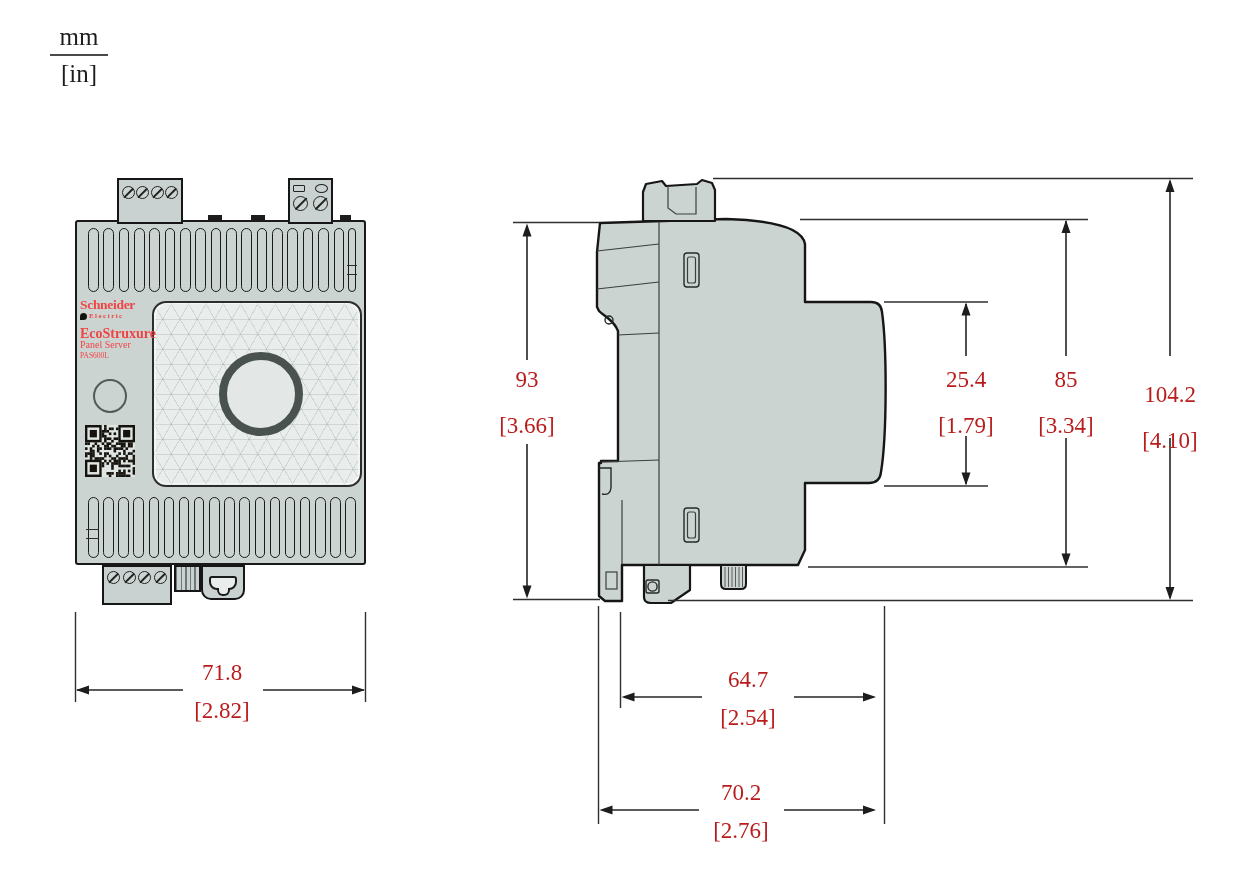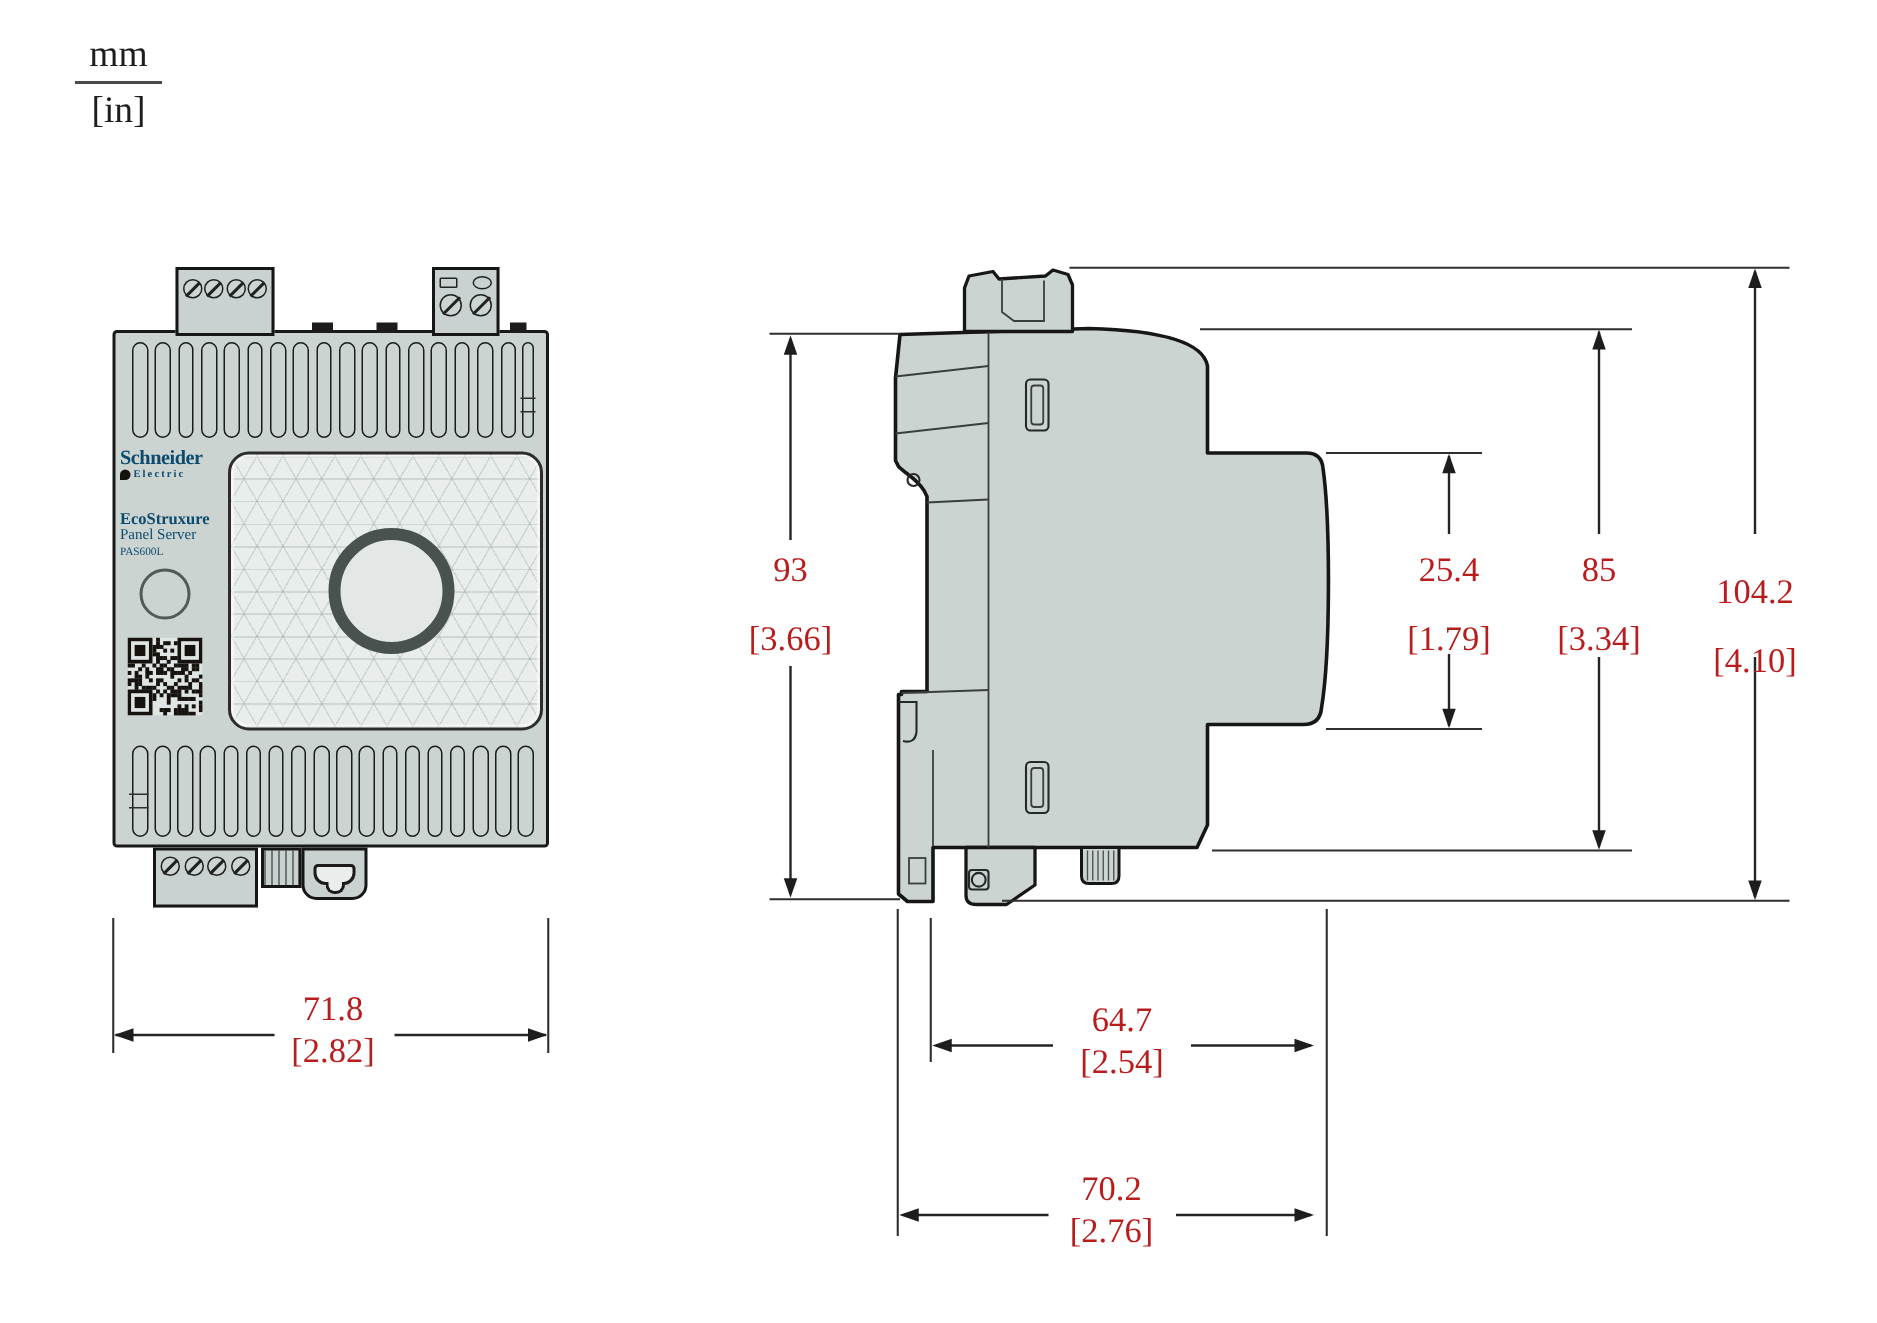--- a/index.html
+++ b/index.html
@@ -9,21 +9,21 @@
   
   .unit-legend{position:absolute;left:50px;top:22px;width:58px;text-align:center;}
   .unit-top{font-size:25px;line-height:30px;}
   .unit-divider{height:2.4px;background:#4a4a4a;margin:2px 0 3px 0;}
   .unit-bottom{font-size:25px;line-height:30px;}
 
   
   .dim{position:absolute;text-align:center;}
   .dt{font-size:23px;line-height:28px;color:#b91c1c;white-space:nowrap;}
   .dim-v .dt+.dt{margin-top:18px;}
-  .dim-h .dt+.dt{margin-top:0;}
+  .dim-h .dt+.dt{margin-top:10px;}
 
   
   .front-body{position:absolute;left:75px;top:220px;width:291px;height:345px;
               background:#ccd4d2;border:2.6px solid #191919;border-radius:3px;box-sizing:border-box;}
   .nub{position:absolute;height:7px;background:#1c1c1c;}
   .tblock{position:absolute;background:#c9d2d0;border:2.4px solid #161616;box-sizing:border-box;}
   .screwrow{display:flex;justify-content:space-between;padding:0 3px;}
   .screw{border-radius:50%;border:1.7px solid #212121;background:#cdd5d3;position:relative;box-sizing:border-box;}
   .screw::after{content:"";position:absolute;left:-10%;top:50%;width:120%;height:1.7px;margin-top:-0.85px;
                 background:#212121;transform:rotate(-45deg);}
@@ -40,26 +40,26 @@
          background:
            repeating-linear-gradient(0deg,  rgba(148,162,158,.30) 0 1px, transparent 1px 15px),
            repeating-linear-gradient(60deg, rgba(148,162,158,.30) 0 1px, transparent 1px 15px),
            repeating-linear-gradient(120deg,rgba(148,162,158,.30) 0 1px, transparent 1px 15px),
            #e9edec;
          box-shadow:inset 0 0 0 2px rgba(255,255,255,.55);}
   .ring{position:absolute;left:219px;top:352px;width:84px;height:84px;border-radius:50%;
         border:8px solid #4a5250;background:#e3e8e6;box-sizing:border-box;}
   .small-circle{position:absolute;left:93px;top:379px;width:34px;height:34px;border-radius:50%;
         border:2.2px solid #525b58;box-sizing:border-box;}
-  .label-block{position:absolute;left:80px;top:298px;width:74px;color:#0c4a6e;}
+  .label-block{position:absolute;left:80px;top:298px;width:74px;color:#ef4444;}
   .lb-brand{font-size:13.5px;font-weight:bold;line-height:14px;letter-spacing:-0.3px;}
   .lb-sub{display:flex;align-items:center;gap:2px;margin-top:0px;font-size:7px;font-weight:bold;
           letter-spacing:1.4px;line-height:9px;}
   .se-icon{display:inline-block;width:7px;height:7px;border-radius:50% 50% 50% 0;background:#14120f;}
-  .lb-family{font-size:11px;font-weight:bold;margin-top:20px;line-height:10px;}
+  .lb-family{font-size:14px;font-weight:bold;margin-top:8px;line-height:10px;}
   .lb-product{font-size:10px;margin-top:2px;line-height:8.5px;}
   .lb-model{font-size:7.5px;margin-top:2px;line-height:8.5px;}
   .term-bl{position:absolute;left:102px;top:565px;width:70px;height:40px;background:#c9d2d0;
            border:2.4px solid #161616;box-sizing:border-box;}
   .ant-front{position:absolute;left:174px;top:565px;width:27px;height:27px;background:#c9d2d0;
              border:2px solid #161616;box-sizing:border-box;
              background-image:repeating-linear-gradient(90deg,rgba(40,45,44,.55) 0 1.4px,transparent 1.4px 4.6px);}
   .conn-front{position:absolute;left:201px;top:565px;width:44px;height:35px;background:#c9d2d0;
               border:2.4px solid #161616;border-radius:0 0 10px 10px;box-sizing:border-box;}
   .conn-inner{position:absolute;left:6px;top:9px;width:28px;height:14px;background:#e9edec;

